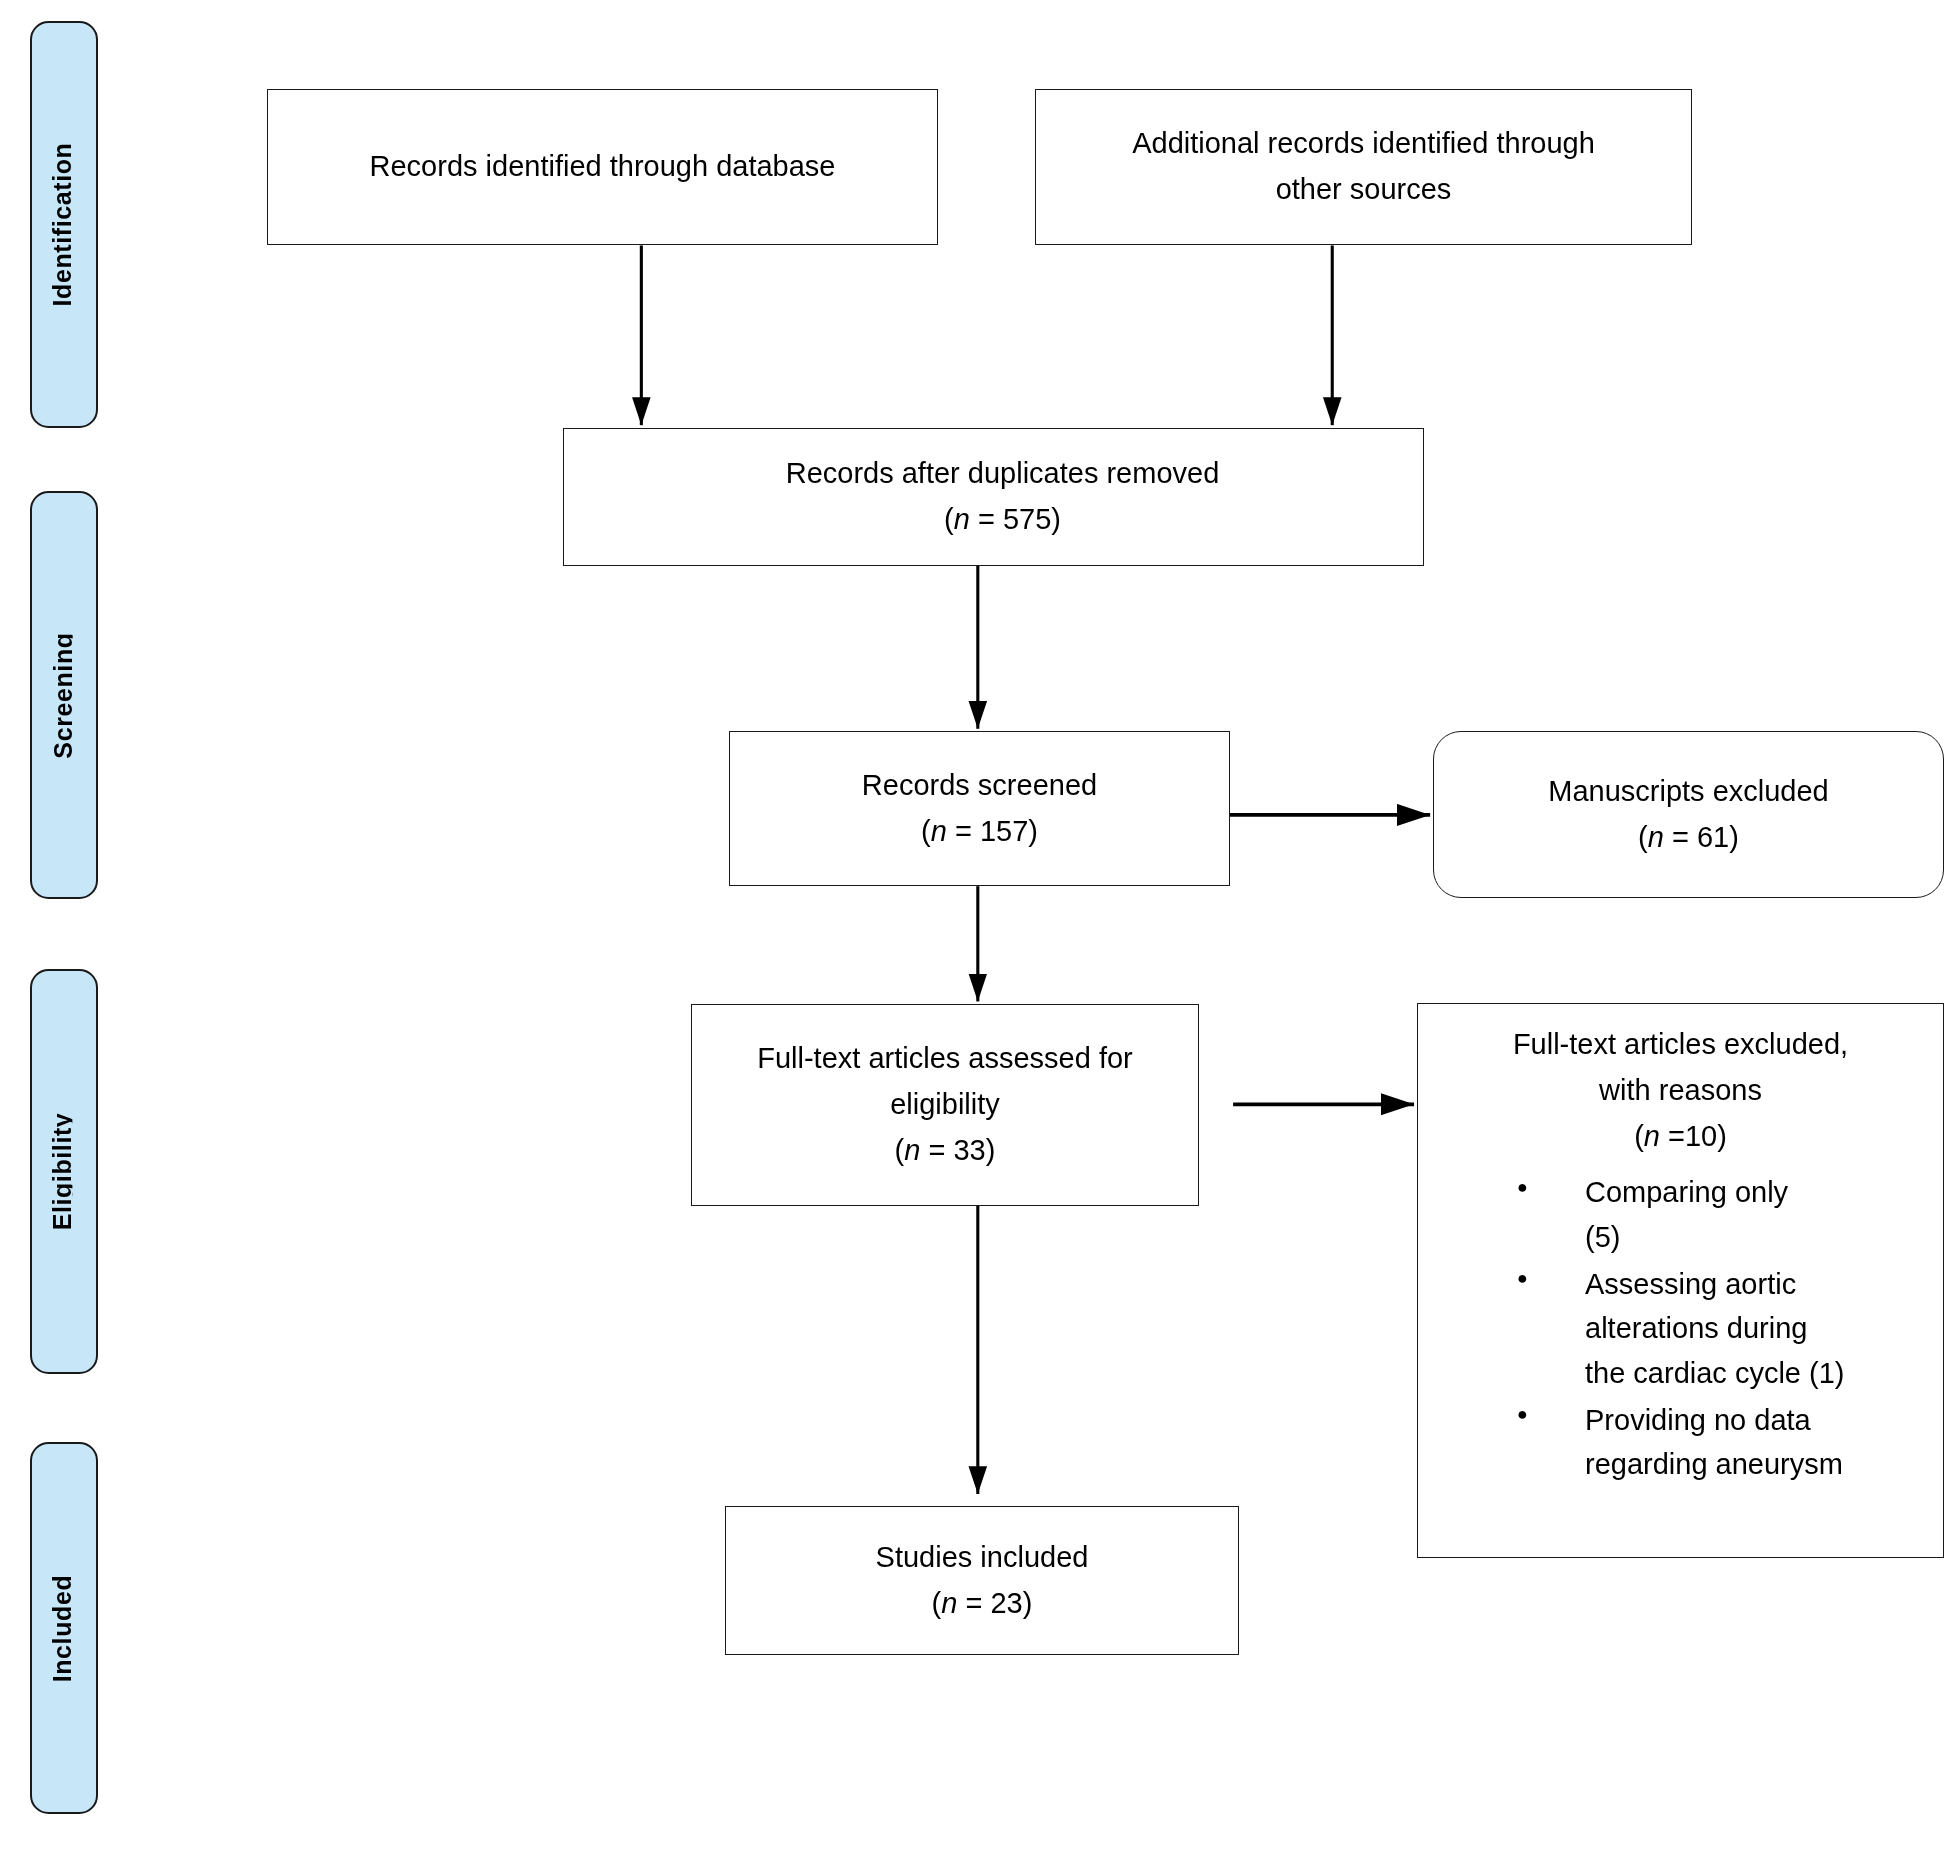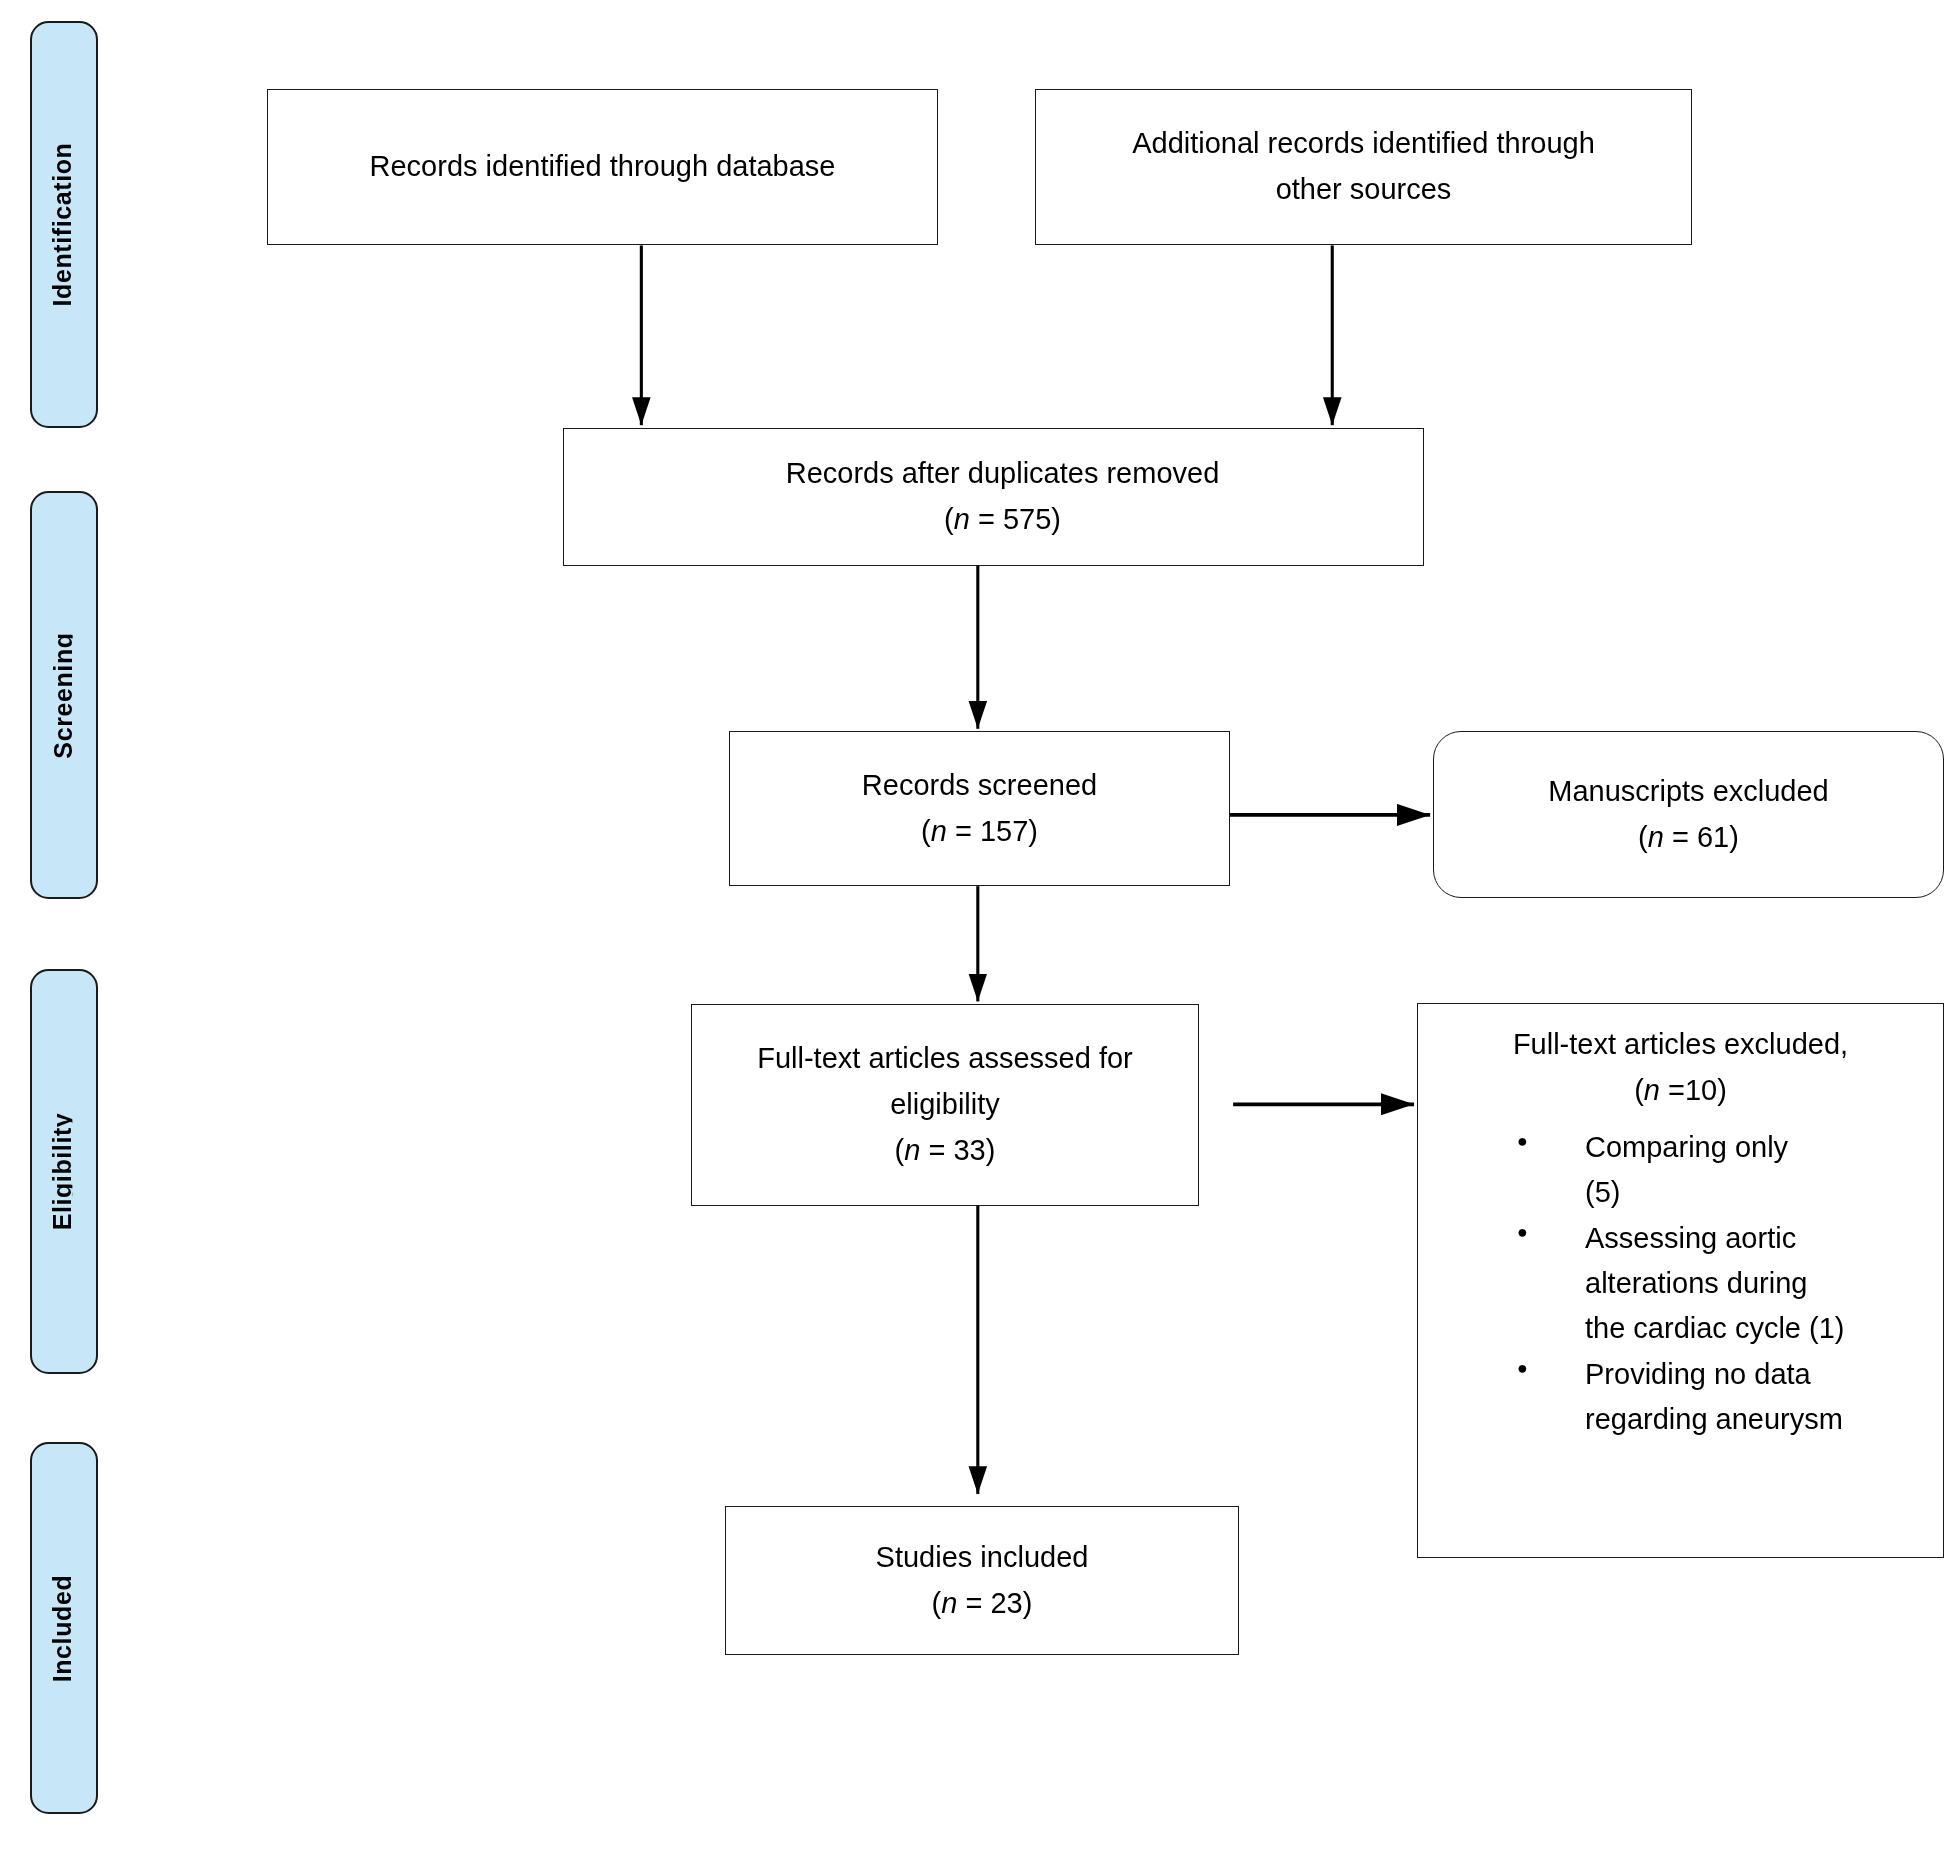--- a/index.html
+++ b/index.html
@@ -165,20 +165,21 @@
     <div class="box-text">
       <span class="line">Full-text articles assessed for</span>
       <span class="line">eligibility</span>
       <span class="line">(<i>n</i> = 33)</span>
     </div>
   </div>
 
   <div class="box box-ft-excl">
     <div class="box-text">
       <span class="line">Full-text articles excluded,</span>
+      <span class="line">with reasons</span>
       <span class="line">(<i>n</i> =10)</span>
     </div>
     <ul class="reasons">
       <li>
         <span class="bullet-dot">●</span>
         <span class="line">Comparing only</span>
         <span class="line">(5)</span>
       </li>
       <li>
         <span class="bullet-dot">●</span>

